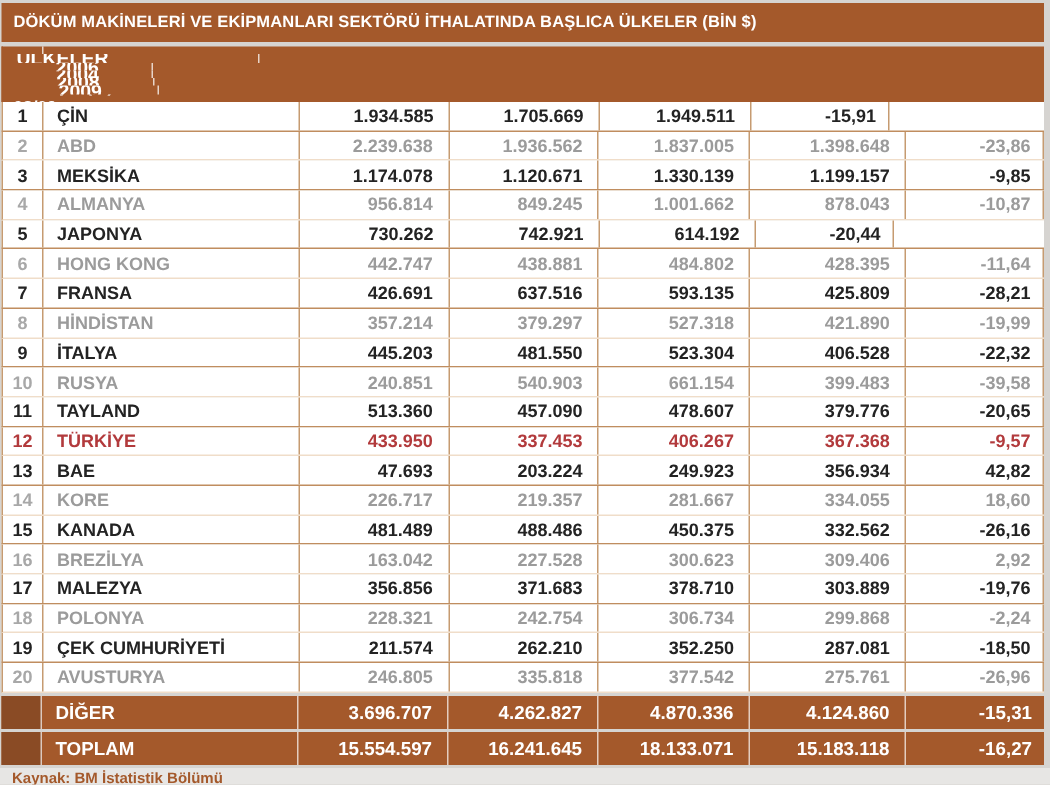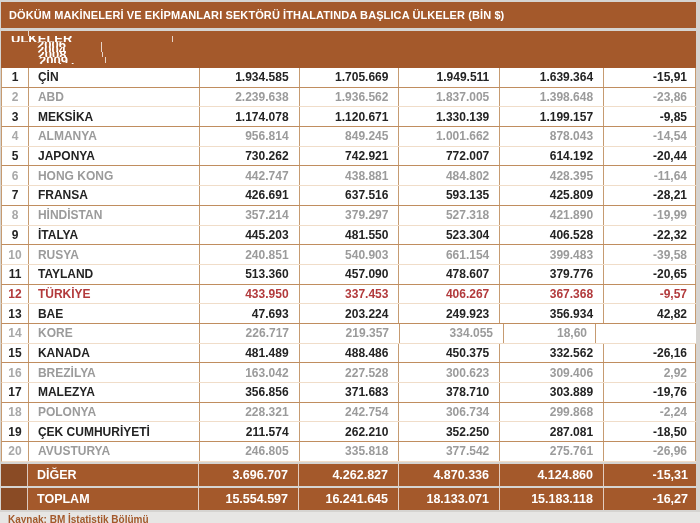--- a/index.html
+++ b/index.html
@@ -83,21 +83,20 @@
       </div>
     </div>
 
     <div id="tbody">
         <div class="trow drow dark">
           <div class="cell c-rank">1</div>
           <div class="cell c-country">ÇİN</div>
           <div class="cell c-y">1.934.585</div>
           <div class="cell c-y">1.705.669</div>
           <div class="cell c-y3">1.949.511</div>
-          <div class="cell c-y4">1.639.364</div>
           <div class="cell c-chg">-15,91</div>
         </div>
         <div class="trow drow gray">
           <div class="cell c-rank">2</div>
           <div class="cell c-country">ABD</div>
           <div class="cell c-y">2.239.638</div>
           <div class="cell c-y">1.936.562</div>
           <div class="cell c-y3">1.837.005</div>
           <div class="cell c-y4">1.398.648</div>
           <div class="cell c-chg">-23,86</div>
@@ -111,28 +110,27 @@
           <div class="cell c-y4">1.199.157</div>
           <div class="cell c-chg">-9,85</div>
         </div>
         <div class="trow drow gray">
           <div class="cell c-rank">4</div>
           <div class="cell c-country">ALMANYA</div>
           <div class="cell c-y">956.814</div>
           <div class="cell c-y">849.245</div>
           <div class="cell c-y3">1.001.662</div>
           <div class="cell c-y4">878.043</div>
-          <div class="cell c-chg">-14,54</div>
+          <div class="cell c-chg">-10,87</div>
         </div>
         <div class="trow drow dark">
           <div class="cell c-rank">5</div>
           <div class="cell c-country">JAPONYA</div>
           <div class="cell c-y">730.262</div>
           <div class="cell c-y">742.921</div>
-          <div class="cell c-y3">772.007</div>
           <div class="cell c-y4">614.192</div>
           <div class="cell c-chg">-20,44</div>
         </div>
         <div class="trow drow gray">
           <div class="cell c-rank">6</div>
           <div class="cell c-country">HONG KONG</div>
           <div class="cell c-y">442.747</div>
           <div class="cell c-y">438.881</div>
           <div class="cell c-y3">484.802</div>
           <div class="cell c-y4">428.395</div>
@@ -199,20 +197,21 @@
           <div class="cell c-y">203.224</div>
           <div class="cell c-y3">249.923</div>
           <div class="cell c-y4">356.934</div>
           <div class="cell c-chg">42,82</div>
         </div>
         <div class="trow drow gray">
           <div class="cell c-rank">14</div>
           <div class="cell c-country">KORE</div>
           <div class="cell c-y">226.717</div>
           <div class="cell c-y">219.357</div>
+          <div class="cell c-y3">281.667</div>
           <div class="cell c-y4">334.055</div>
           <div class="cell c-chg">18,60</div>
         </div>
         <div class="trow drow dark">
           <div class="cell c-rank">15</div>
           <div class="cell c-country">KANADA</div>
           <div class="cell c-y">481.489</div>
           <div class="cell c-y">488.486</div>
           <div class="cell c-y3">450.375</div>
           <div class="cell c-y4">332.562</div>

